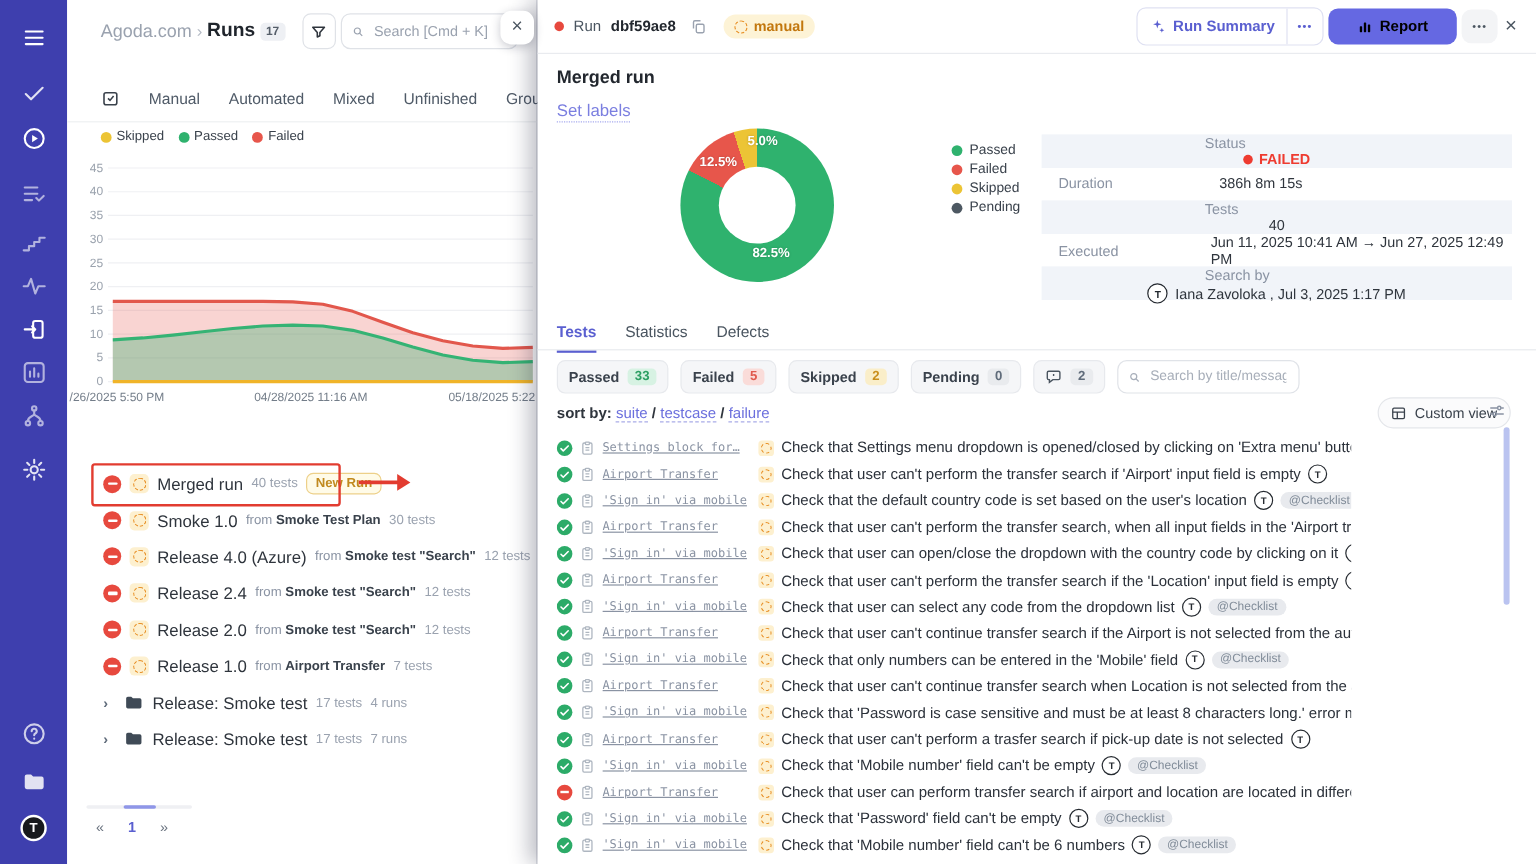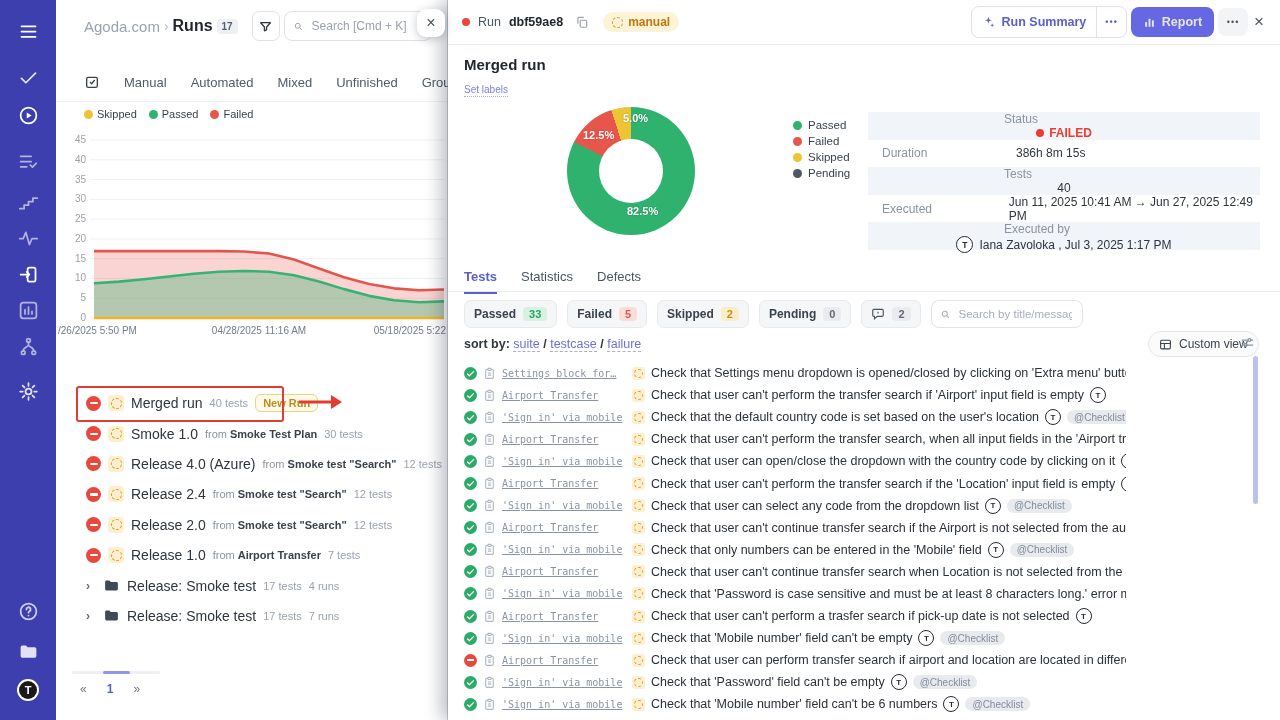--- a/index.html
+++ b/index.html
@@ -70,27 +70,27 @@
   .copy-ic{color:#9aa2af;cursor:pointer;margin-left:4px;}
   .manual-badge{display:flex;align-items:center;gap:5px;background:#fdf3d6;border-radius:10px;padding:3px 9px;
                 color:#c2770e;font-size:12px;font-weight:bold;margin-left:6px;}
   .manual-badge i{display:block;width:9px;height:9px;border:1.6px dashed #e8922a;border-radius:50%;}
   .tb-right{margin-left:auto;display:flex;align-items:center;gap:4px;}
   .btn-summary{display:flex;align-items:center;height:30px;border:1px solid #dfe1f2;border-radius:8px;background:#fff;
                color:#5a5fd0;font-size:12.5px;font-weight:bold;cursor:pointer;overflow:hidden;}
   .btn-summary .main{display:flex;align-items:center;gap:6px;padding:0 10px;}
   .btn-summary .more{border-left:1px solid #dfe1f2;padding:0 8px;font-size:13px;letter-spacing:1px;align-self:stretch;
                      display:flex;align-items:center;}
-  .btn-report{display:flex;align-items:center;gap:6px;height:30px;background:#6568e2;color:#e5e5e5;font-size:12.5px;
-              font-weight:bold;border-radius:8px;padding:0 12px;cursor:pointer;}
+  .btn-report{display:flex;align-items:center;gap:6px;height:30px;background:#6568e2;color:#000000;font-size:12.5px;
+              font-weight:bold;border-radius:8px;padding:0 24px;cursor:pointer;}
   .btn-dots{width:30px;height:28px;background:#f3f4f6;border-radius:8px;color:#4a5560;display:flex;align-items:center;
             justify-content:center;font-size:13px;letter-spacing:1px;cursor:pointer;}
   .dr-close{color:#4a5560;font-size:17px;cursor:pointer;padding:0 2px;}
   .dr-title{position:absolute;left:16px;top:56px;font-size:15px;font-weight:bold;color:#22272e;}
-  .set-labels{position:absolute;left:16px;top:84px;font-size:10px;color:#7b7fe0;
+  .set-labels{position:absolute;left:16px;top:84px;font-size:14px;color:#7b7fe0;
               border-bottom:1px dotted #a7aaee;cursor:pointer;padding-bottom:1px;}
   
   .donut{position:absolute;left:119px;top:107px;width:128px;height:128px;border-radius:50%;}
   .donut-hole{position:absolute;left:32px;top:32px;width:64px;height:64px;border-radius:50%;background:#fff;}
   .donut-lbl{position:absolute;color:#fff;font-size:11px;font-weight:bold;text-shadow:0 0 2px rgba(0,0,0,.25);}
   .donut-legend{position:absolute;left:345px;top:119px;}
   .dl-item{display:flex;align-items:center;gap:6px;font-size:11.5px;color:#3a424c;margin-bottom:4px;}
   
   .info-table{position:absolute;left:420px;top:112px;width:392px;}
   .info-row{height:27.6px;display:flex;align-items:center;font-size:12px;}
@@ -481,21 +481,21 @@
         </div>
         <div class="info-row shade">
           <span class="info-label">Tests</span>
           <span class="info-value">40</span>
         </div>
         <div class="info-row">
           <span class="info-label">Executed</span>
           <span class="info-value">Jun 11, 2025 10:41 AM → Jun 27, 2025 12:49 PM</span>
         </div>
         <div class="info-row shade">
-          <span class="info-label">Executed by</span>
+          <span class="info-label">Search by</span>
           <span class="info-value">
             <span class="mini-avatar">T</span>
             <span>Iana Zavoloka , Jul 3, 2025 1:17 PM</span>
           </span>
         </div>
       </div>
 
     <div class="dr-tabs" id="dr-tabs">
         <span class="dr-tab active">Tests</span>
         <span class="dr-tab">Statistics</span>

